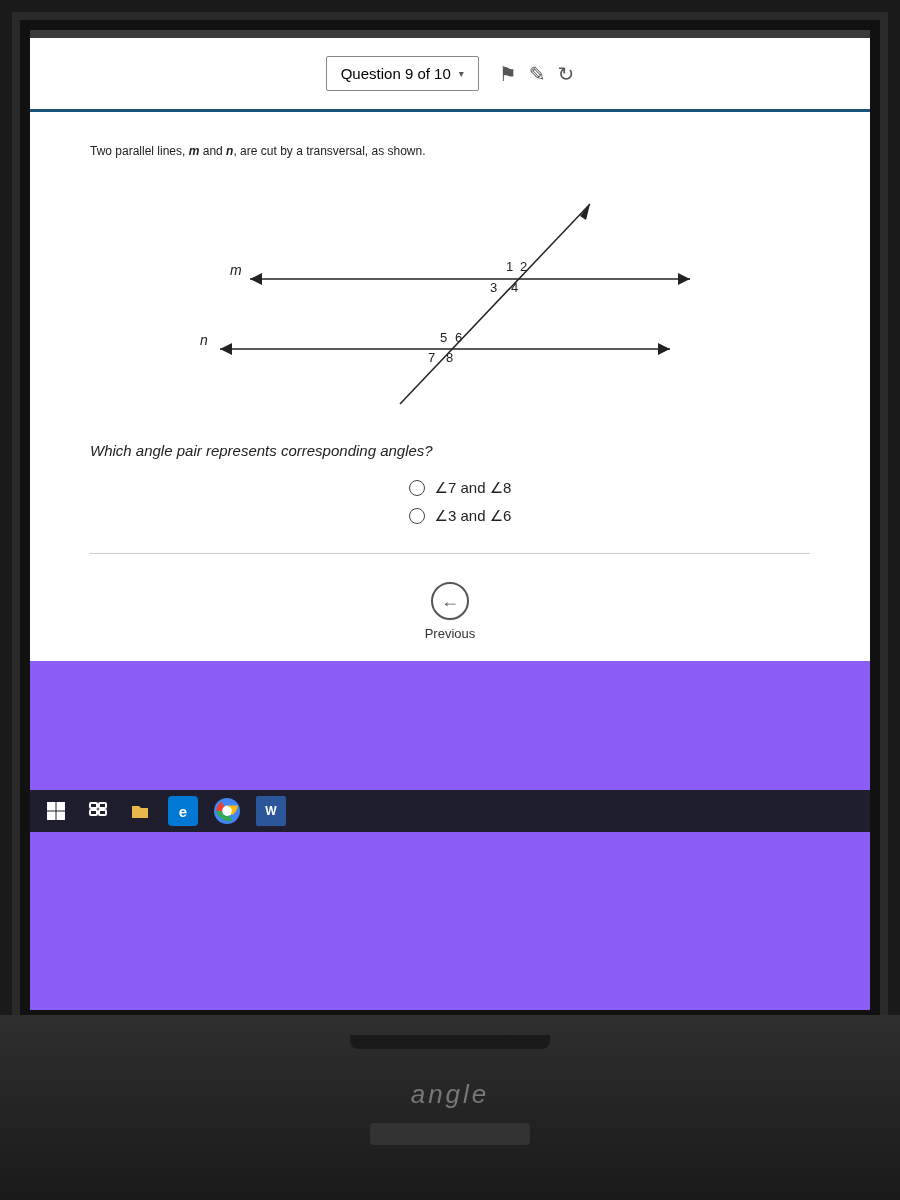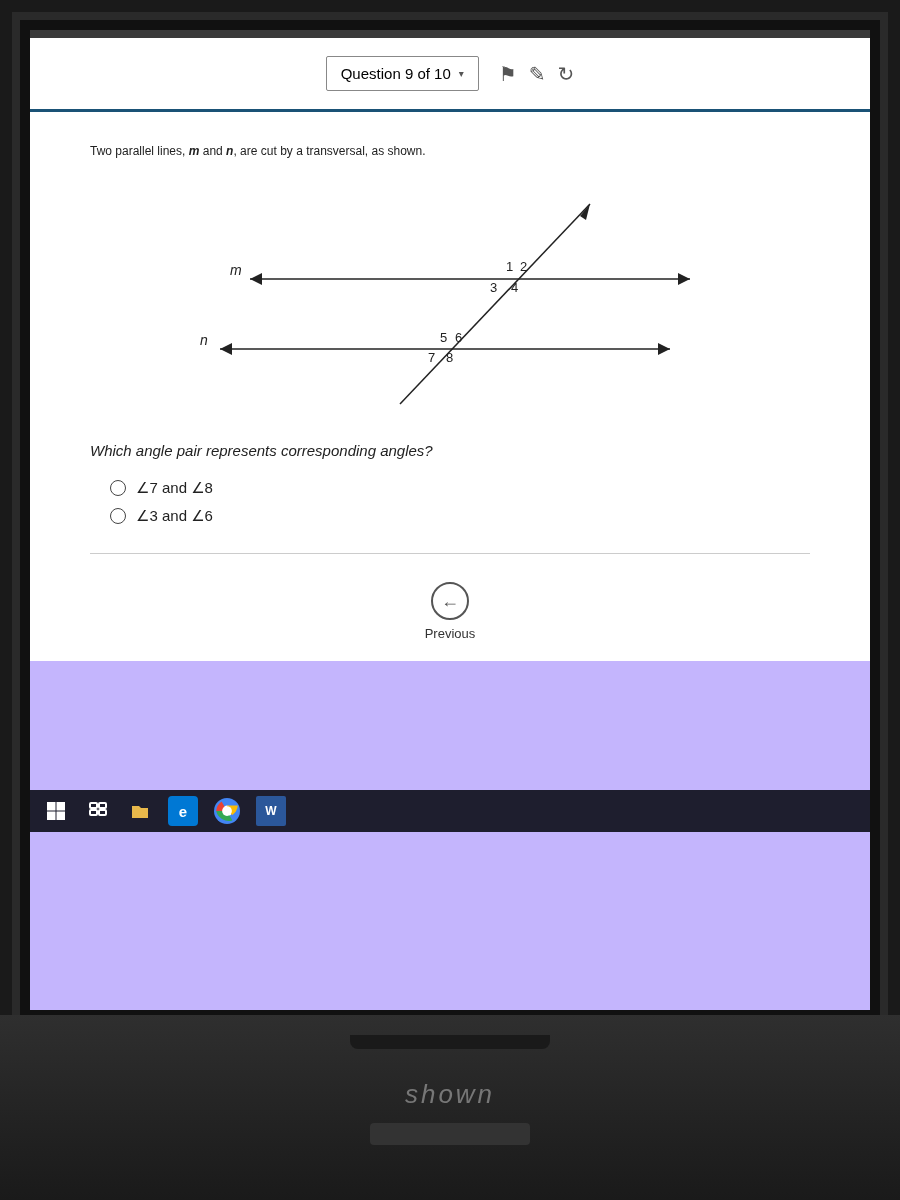--- a/index.html
+++ b/index.html
@@ -33,21 +33,21 @@
       right: 8px;
       bottom: 0;
       background: #111;
       padding: 10px;
     }
 
     
     .screen {
       width: 100%;
       height: 100%;
-      background: #c4b5fd;
+      background: #8b5cf6;
       position: relative;
       overflow: hidden;
     }
 
     
     .app-top-bar {
       background: #3a3a3a;
       height: 8px;
       width: 100%;
     }
@@ -152,20 +152,21 @@
       padding-left: 20px;
     }
 
     .answer-choice {
       display: flex;
       align-items: center;
       gap: 10px;
       font-size: 15px;
       color: #222;
       cursor: pointer;
+      justify-content: center;
     }
 
     .radio-circle {
       width: 16px;
       height: 16px;
       border: 1.5px solid #444;
       border-radius: 50%;
       flex-shrink: 0;
       background: #fff;
     }
@@ -442,15 +443,15 @@
           <span style="color:white; font-size:12px; font-weight:bold;">W</span>
         </div>
       </div>
 
     </div>
   </div>
 </div>
 
 <div class="laptop-base">
   <div class="laptop-hinge"></div>
-  <div class="lenovo-logo">shown</div>
+  <div class="lenovo-logo">angle</div>
   <div class="laptop-grip"></div>
 </div>
 
 </body></html>

